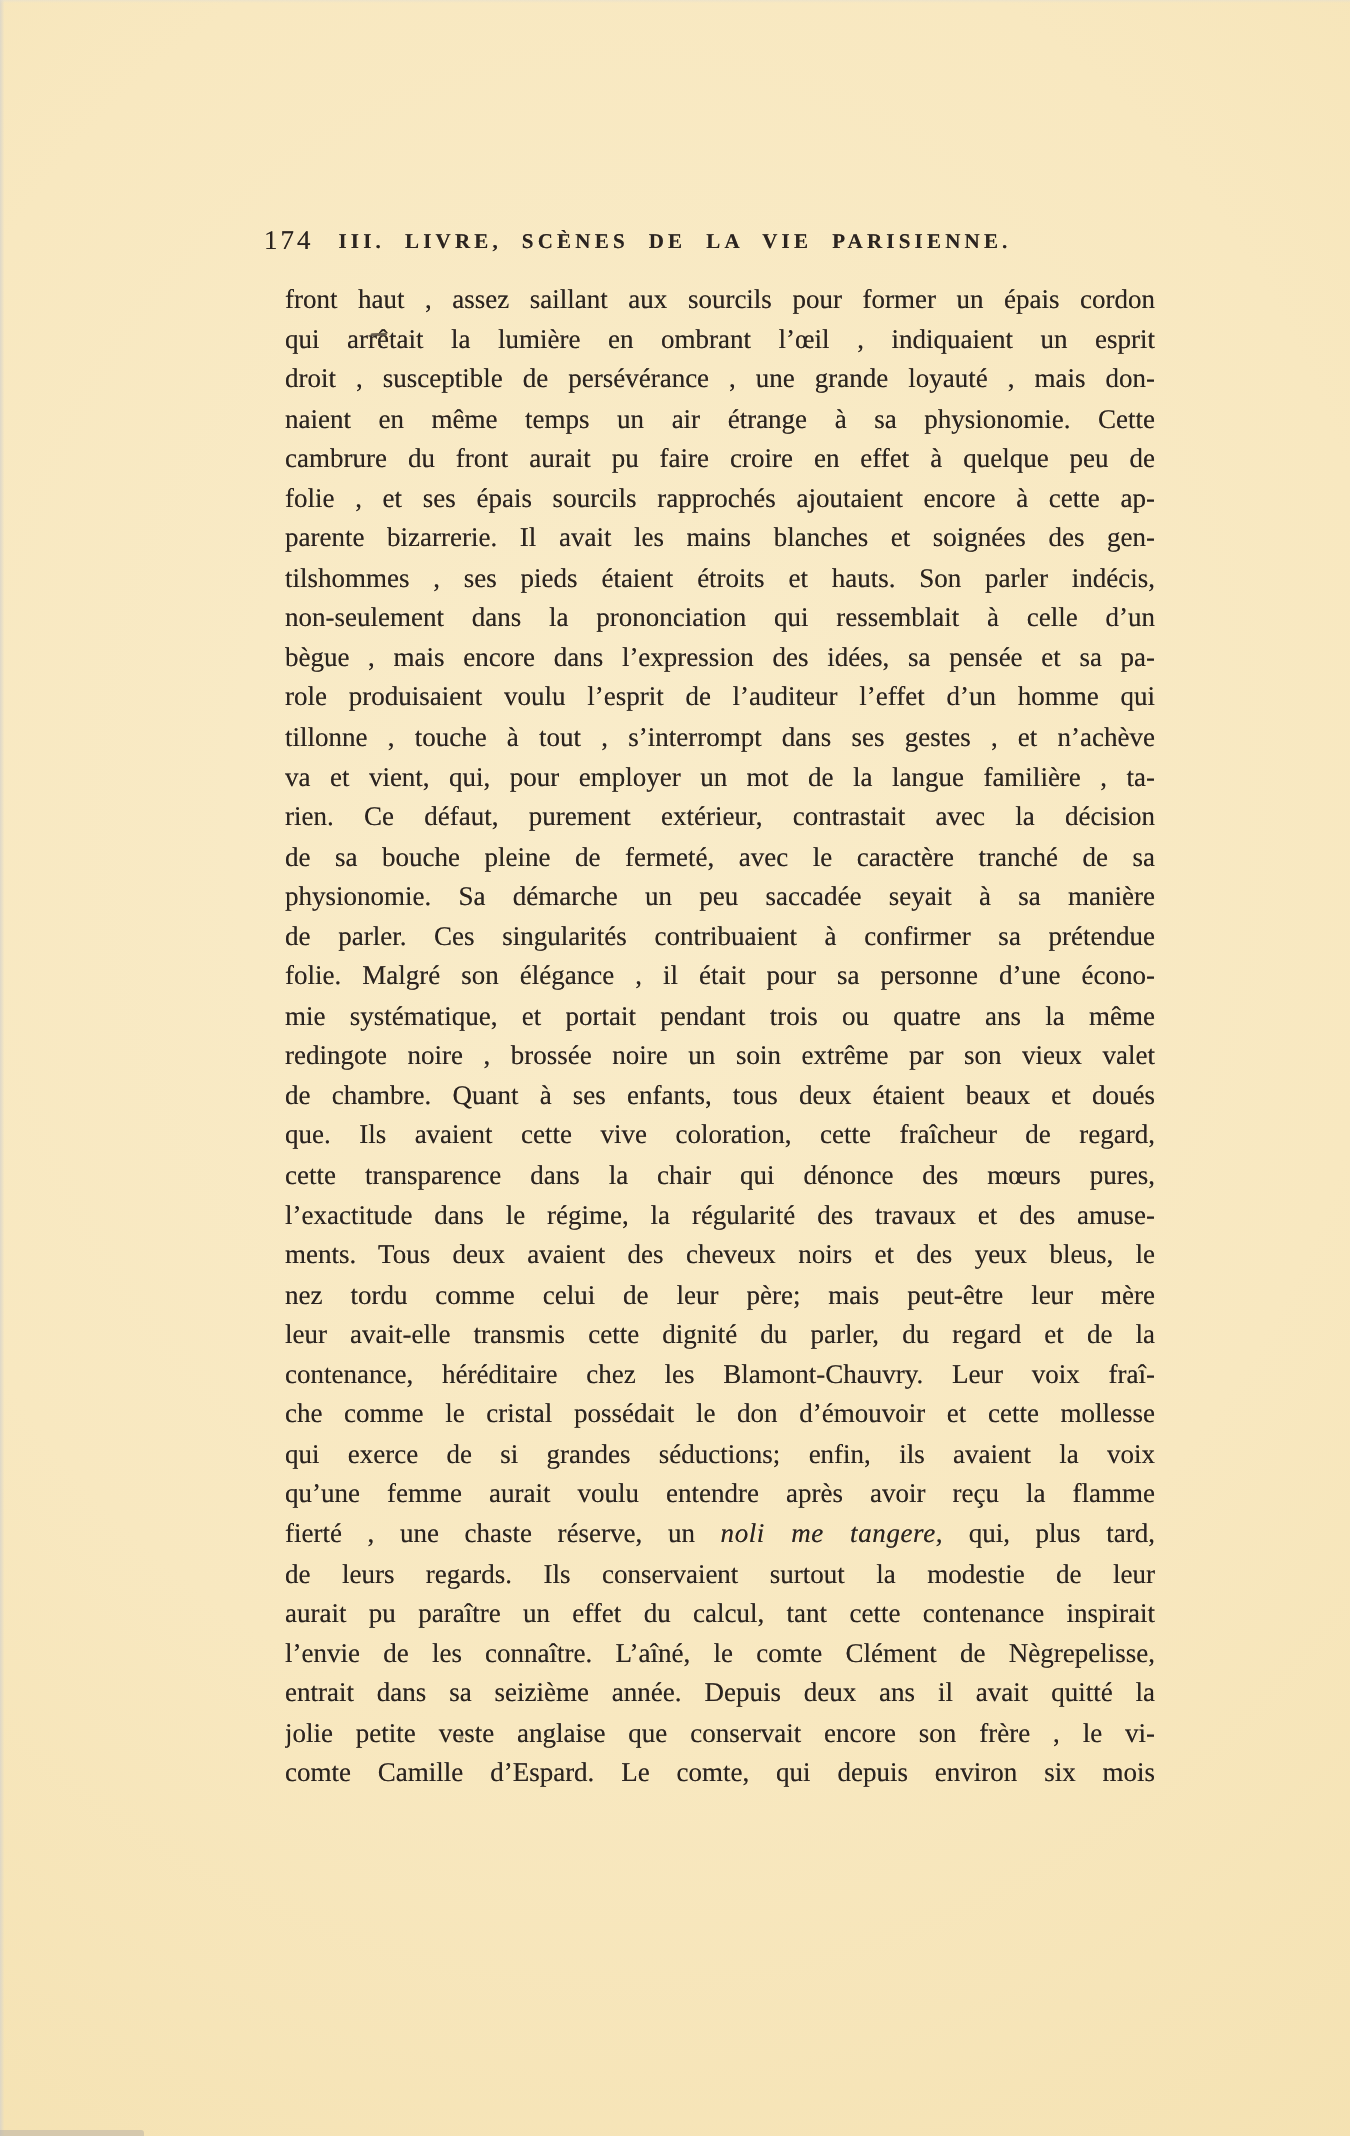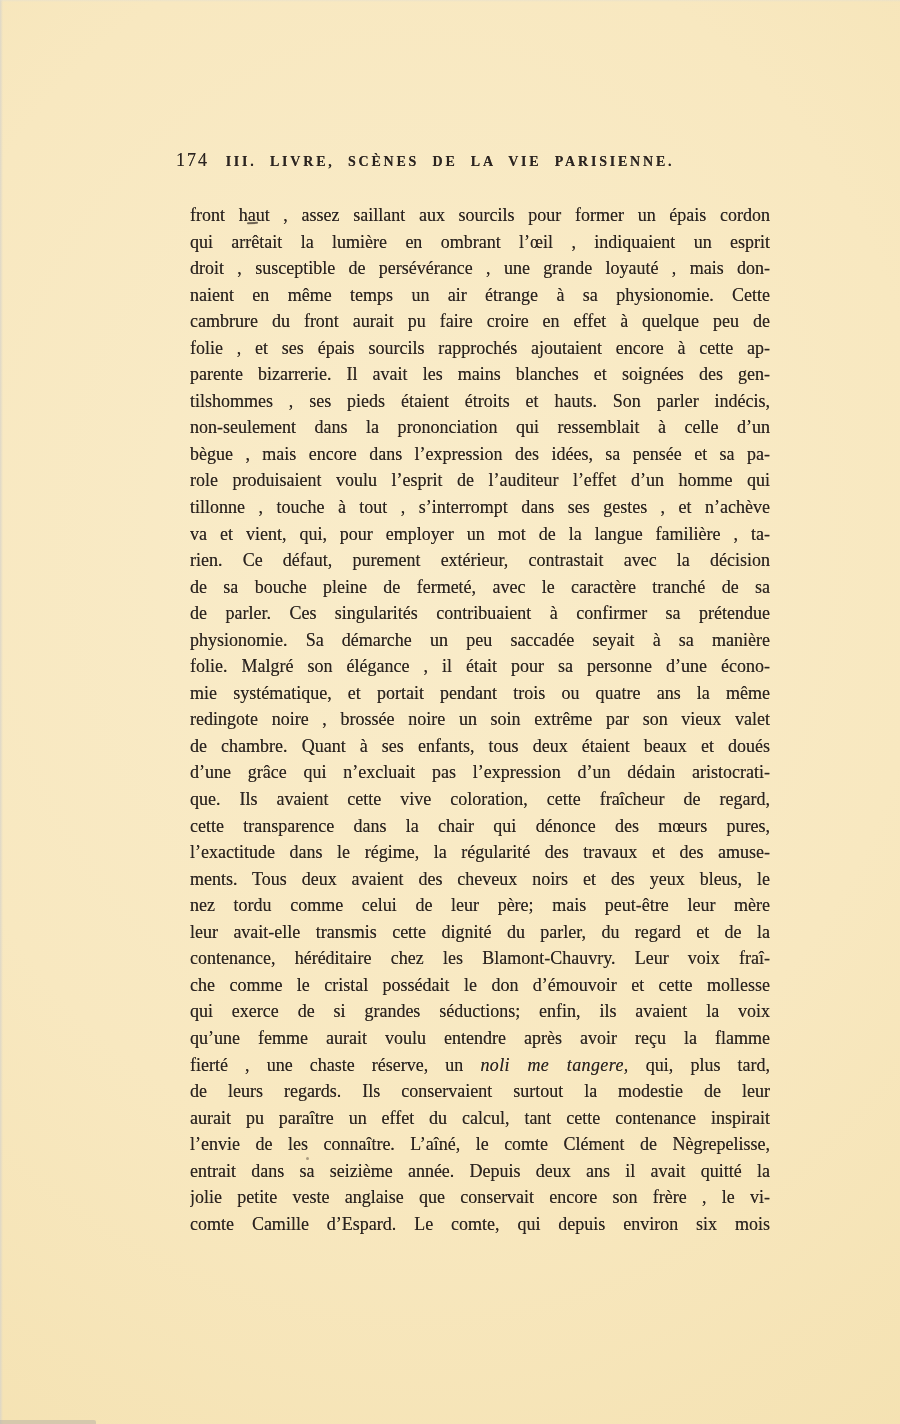--- a/index.html
+++ b/index.html
@@ -47,21 +47,21 @@
     position: absolute; left: 160px; top: 4px; width: 580px;
     text-align: center;
     font-size: 14px; font-weight: bold;
     letter-spacing: 2.8px; word-spacing: 7px;
     white-space: nowrap;
     text-shadow: 0 0 0.3px rgba(43,36,32,.55);
   }
 
   
   .text-block {
-    position: absolute; left: 190px; top: 186px; width: 580px; margin-top: 16px;
+    position: absolute; left: 190px; top: 186px; width: 580px;
   }
   .line {
     height: 26.55px;
     line-height: 26.55px;
     font-size: 18px;
     text-align: justify;
     text-align-last: justify;
     overflow: hidden;
     white-space: normal;
     text-shadow: 0 0 0.35px rgba(40,32,26,.6);
@@ -102,27 +102,26 @@
       <div class="line"><span>folie , et ses épais sourcils rapprochés ajoutaient encore à cette ap-</span></div>
       <div class="line"><span>parente bizarrerie. Il avait les mains blanches et soignées des gen-</span></div>
       <div class="line"><span>tilshommes , ses pieds étaient étroits et hauts. Son parler indécis,</span></div>
       <div class="line"><span>non-seulement dans la prononciation qui ressemblait à celle d’un</span></div>
       <div class="line"><span>bègue , mais encore dans l’expression des idées, sa pensée et sa pa-</span></div>
       <div class="line"><span>role produisaient voulu l’esprit de l’auditeur l’effet d’un homme qui</span></div>
       <div class="line"><span>tillonne , touche à tout , s’interrompt dans ses gestes , et n’achève</span></div>
       <div class="line"><span>va et vient, qui, pour employer un mot de la langue familière , ta-</span></div>
       <div class="line"><span>rien. Ce défaut, purement extérieur, contrastait avec la décision</span></div>
       <div class="line"><span>de sa bouche pleine de fermeté, avec le caractère tranché de sa</span></div>
+      <div class="line"><span>physionomie. Sa démarche un peu saccadée seyait à sa manière</span></div>
       <div class="line"><span>de parler. Ces singularités contribuaient à confirmer sa prétendue</span></div>
-      <div class="line"><span>physionomie. Sa démarche un peu saccadée seyait à sa manière</span></div>
       <div class="line"><span>folie. Malgré son élégance , il était pour sa personne d’une écono-</span></div>
       <div class="line"><span>mie systématique, et portait pendant trois ou quatre ans la même</span></div>
       <div class="line"><span>redingote noire , brossée noire un soin extrême par son vieux valet</span></div>
       <div class="line"><span>de chambre. Quant à ses enfants, tous deux étaient beaux et doués</span></div>
-      <div class="line"><span>d’une grâce qui n’excluait pas l’expression d’un dédain aristocrati-</span></div>
       <div class="line"><span>que. Ils avaient cette vive coloration, cette fraîcheur de regard,</span></div>
       <div class="line"><span>cette transparence dans la chair qui dénonce des mœurs pures,</span></div>
       <div class="line"><span>l’exactitude dans le régime, la régularité des travaux et des amuse-</span></div>
       <div class="line"><span>ments. Tous deux avaient des cheveux noirs et des yeux bleus, le</span></div>
       <div class="line"><span>nez tordu comme celui de leur père; mais peut-être leur mère</span></div>
       <div class="line"><span>leur avait-elle transmis cette dignité du parler, du regard et de la</span></div>
       <div class="line"><span>contenance, héréditaire chez les Blamont-Chauvry. Leur voix fraî-</span></div>
       <div class="line"><span>che comme le cristal possédait le don d’émouvoir et cette mollesse</span></div>
       <div class="line"><span>qui exerce de si grandes séductions; enfin, ils avaient la voix</span></div>
       <div class="line"><span>qu’une femme aurait voulu entendre après avoir reçu la flamme</span></div>

